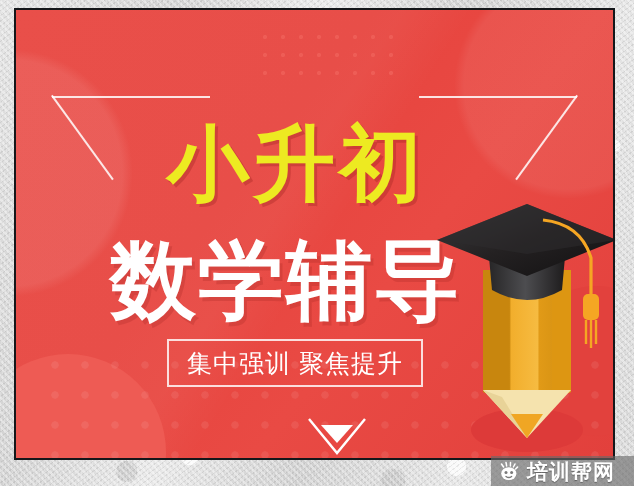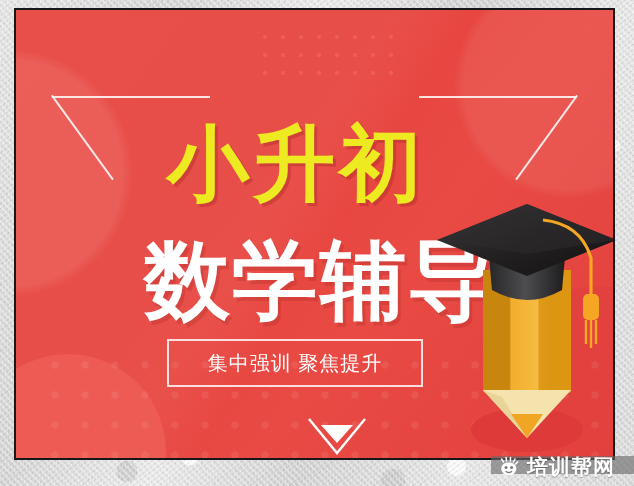--- a/index.html
+++ b/index.html
@@ -105,46 +105,45 @@
   }
   .title-white{
     position:absolute; left:0; top:222px; width:540px;
     text-align:center;
     font-family:"Liberation Sans","DejaVu Sans",sans-serif;
     font-weight:bold;
     font-size:86px; line-height:96px;
     color:#ffffff;
     letter-spacing:2px;
     text-shadow:3px 4px 0 rgba(150,30,28,.22);
-    margin-left:34px;
   }
 
   
   .subtitle-box{
     position:absolute; left:151px; top:329px; width:256px; height:48px;
     border:2px solid rgba(255,255,255,.82);
     display:flex; align-items:center; justify-content:center;
   }
   .subtitle-text{
     font-family:"Liberation Sans","DejaVu Sans",sans-serif;
-    font-size:20px; font-weight:500; color:#ffffff; letter-spacing:1px;
+    font-size:25px; font-weight:500; color:#ffffff; letter-spacing:1px;
     white-space:nowrap;
   }
 
   
   .chevron{ position:absolute; left:291px; top:406px; width:60px; height:42px; }
 
   
   .pencil-art{ position:absolute; right:-4px; top:192px; width:186px; height:262px; }
 
   
   .watermark{
-    position:absolute; left:491px; top:456px; width:143px; height:18px;
+    position:absolute; left:491px; top:456px; width:143px; height:30px;
     background:rgba(105,105,105,.62);
-    display:flex; gap:7px;
+    display:flex; align-items:center; gap:7px;
     padding-left:8px;
   }
   .wm-icon{ width:21px; height:21px; flex:0 0 auto; }
   .wm-text{
     font-family:"Liberation Sans","DejaVu Sans",sans-serif;
     font-size:21px; font-weight:bold; color:#ffffff; letter-spacing:1px;
     line-height:21px; white-space:nowrap;
     text-shadow:0 1px 1px rgba(0,0,0,.35);
   }
 </style>

